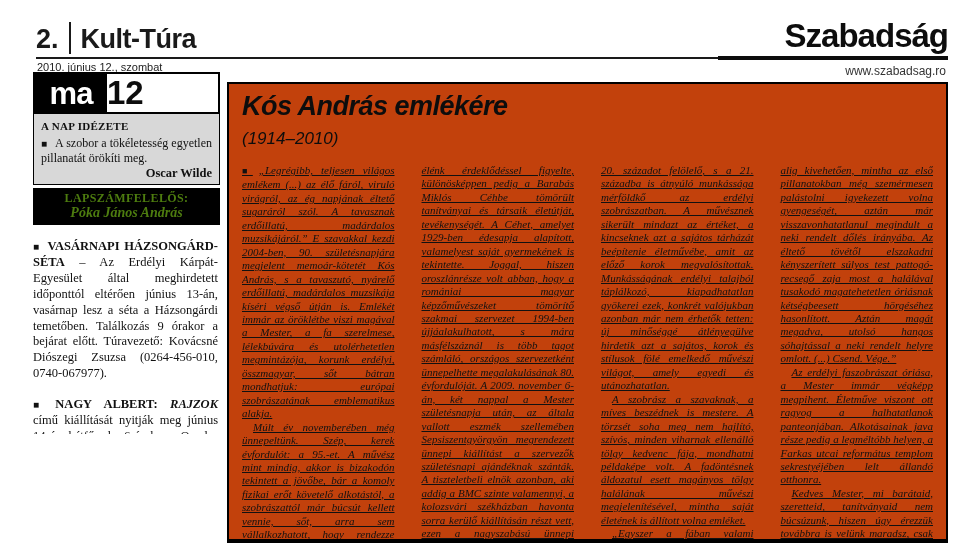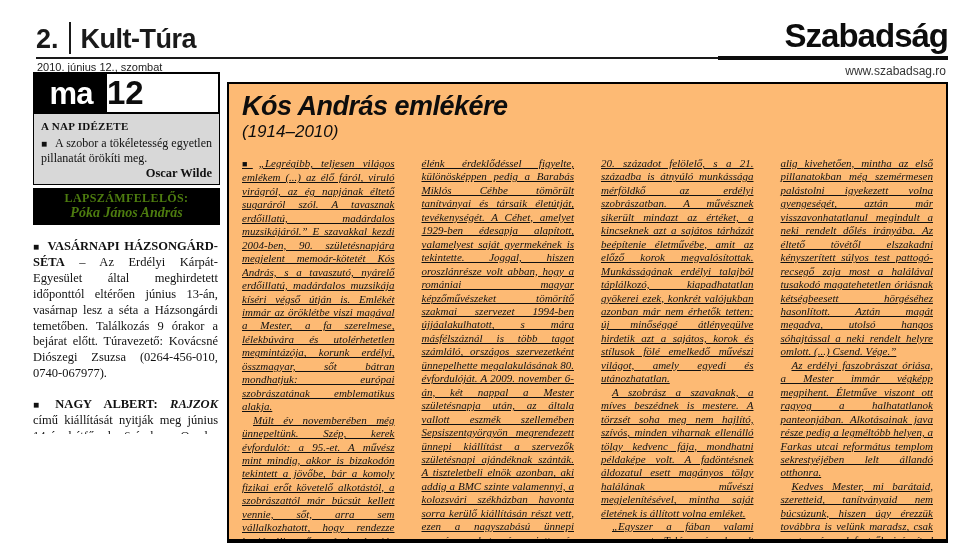--- a/index.html
+++ b/index.html
@@ -43,25 +43,25 @@
   .editorbox{margin-top:3px;background:#000;color:#4d7c0f;text-align:center;padding:3px 2px 4px 2px;}
   .editor-label{font-weight:bold;font-size:12px;line-height:14px;letter-spacing:0.4px;}
   .editor-name{font-weight:bold;font-style:italic;font-size:14px;line-height:16px;}
   .side-articles{margin-top:14px;padding-right:2px;}
   .side-article{font-size:12.5px;line-height:15.9px;text-align:justify;margin-bottom:15px;color:#111;}
   .side-bullet{font-size:10px;margin-right:7px;}
   .side-lead{font-weight:bold;}
   .side-lead-italic{font-weight:bold;font-style:italic;}
   
   .article-box{position:absolute;left:227px;top:82px;width:721px;height:461px;box-sizing:border-box;
-    border:2px solid #000;border-bottom-width:4px;background:#fdba74;padding:8px 13px 6px 13px;overflow:hidden;}
+    border:2px solid #000;border-bottom-width:4px;background:#c2410c;padding:8px 13px 6px 13px;overflow:hidden;}
   .article-title{font-family:"Liberation Sans", sans-serif;font-weight:bold;font-style:italic;
     font-size:27px;line-height:29px;letter-spacing:-0.5px;color:#0d0d0d;}
   .article-subtitle{font-family:"Liberation Sans", sans-serif;font-style:italic;
-    font-size:17px;line-height:20px;margin-top:1px;color:#0d0d0d;}
+    font-size:17px;line-height:20px;margin-top:8px;color:#0d0d0d;}
   .columns{display:flex;gap:27px;margin-top:15px;height:382px;overflow:hidden;text-decoration:underline;}
   .col{flex:1;font-style:italic;font-size:11px;line-height:13.45px;text-align:justify;color:#111;}
   .col p{margin:0;}
   .col p.indent{text-indent:11px;}
   .col .bullet{font-style:normal;font-size:9px;margin-right:6px;}
 </style>
 </head>
 <body>
 
 <div class="hdr-left">

